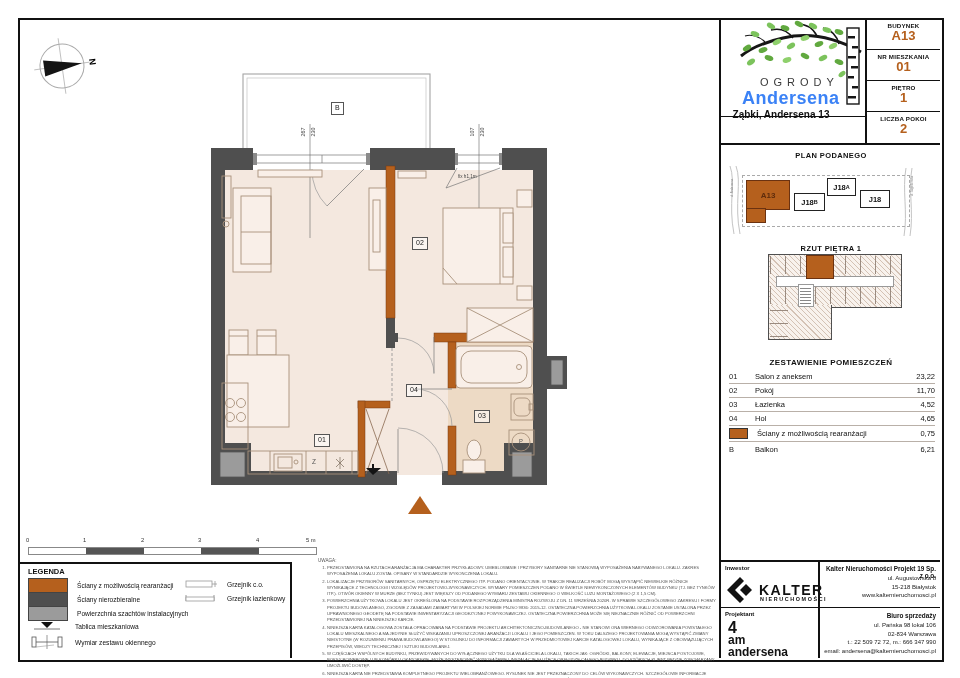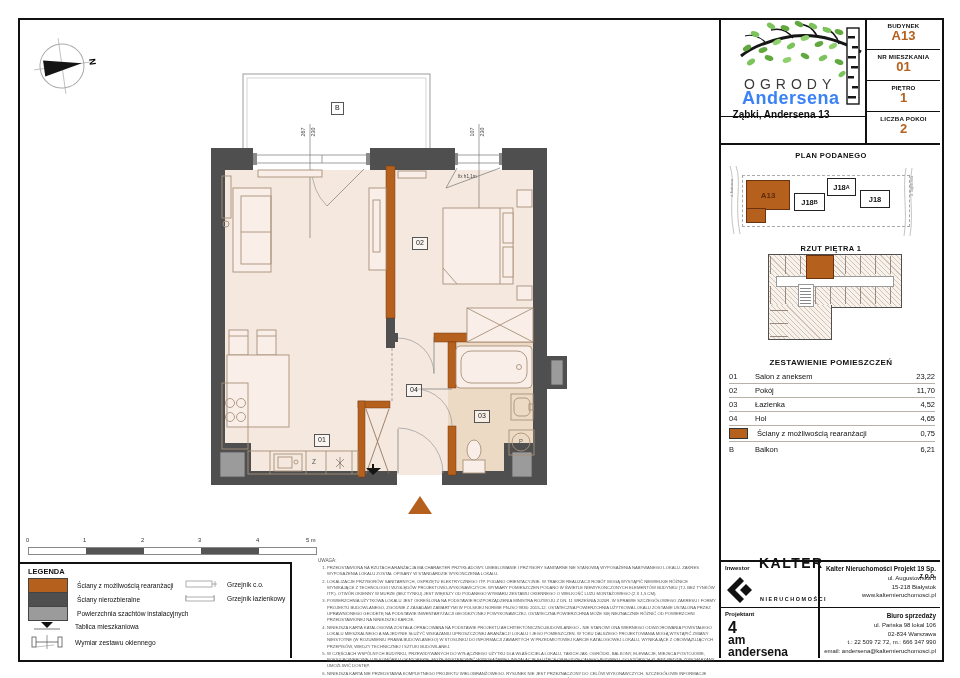--- a/index.html
+++ b/index.html
@@ -6,21 +6,21 @@
   .page{position:relative;width:960px;height:678px;background:#fff;overflow:hidden;
         font-family:"Liberation Sans", sans-serif;color:#111;}
   .abs{position:absolute;}
   .frame{border:2px solid #111;}
   .hline{position:absolute;background:#111;height:2px;}
   .vline{position:absolute;background:#111;width:2px;}
   
   .info-cell{position:absolute;left:866px;width:75px;text-align:center;}
   .info-label{font-size:6.2px;font-weight:bold;letter-spacing:.2px;}
   .info-value{font-size:13px;font-weight:bold;color:var(--accent);line-height:1.05;}
-  .brand-top{font-size:14px;letter-spacing:5px;color:#3a3a3a;}
+  .brand-top{font-size:11px;letter-spacing:5px;color:#3a3a3a;margin-left:16px;}
   .brand-name{font-size:18px;font-weight:bold;color:#3b82f6;letter-spacing:.5px;}
   .addr{font-size:10px;font-weight:bold;text-align:center;}
   .sec-title{position:absolute;width:222px;left:720px;text-align:center;font-size:7.5px;font-weight:bold;letter-spacing:.4px;}
   
   .blk-box{position:absolute;background:#fff;border:1.6px solid #222;display:flex;align-items:center;justify-content:center;font-size:7.5px;font-weight:bold;}
   .blk-a13{position:absolute;background:var(--accent);border:1.2px solid #6b3210;}
   .blk-a13 span{color:#5e2c0c;}
   .sub{font-size:5.5px;}
   .street{position:absolute;font-size:3px;color:#888;transform:rotate(-90deg);transform-origin:center;white-space:nowrap;}
   .dashed-outline{position:absolute;border:1px dashed #aaa;}
@@ -413,21 +413,21 @@
       <span class="tarea">6,21</span>
     </div>
   </div>
 
 
   <div class="abs flabel" style="left:725px;top:565px;">Inwestor</div>
   <svg class="abs" style="left:726px;top:576px;" width="30" height="30" viewBox="0 0 30 30">
     <path d="M14,1 L1,14 14,27 18,23 9,14 18,5 Z" fill="#111"></path>
     <path d="M20,8 L26,14 20,20 14,14 Z" fill="#111"></path>
   </svg>
-  <div class="abs kalter-name" style="left:759px;top:555px;">KALTER</div>
+  <div class="abs kalter-name" style="left:759px;top:582px;">KALTER</div>
   <div class="abs kalter-sub" style="left:760px;top:596px;">NIERUCHOMOŚCI</div>
   <div class="abs flabel" style="left:725px;top:611px;">Projektant</div>
   <div class="abs arch" style="left:728px;top:620px;">
     <div class="a1">4</div>
     <div class="a2">am</div>
     <div class="a2">andersena</div>
   </div>
   <div class="abs fcompany" style="left:822px;top:565px;width:114px;">Kalter Nieruchomości Projekt 19 Sp. z o.o.</div>
   <div class="abs fline" style="left:822px;top:574px;width:114px;">
     <div>ul. Augustowska 8</div>

